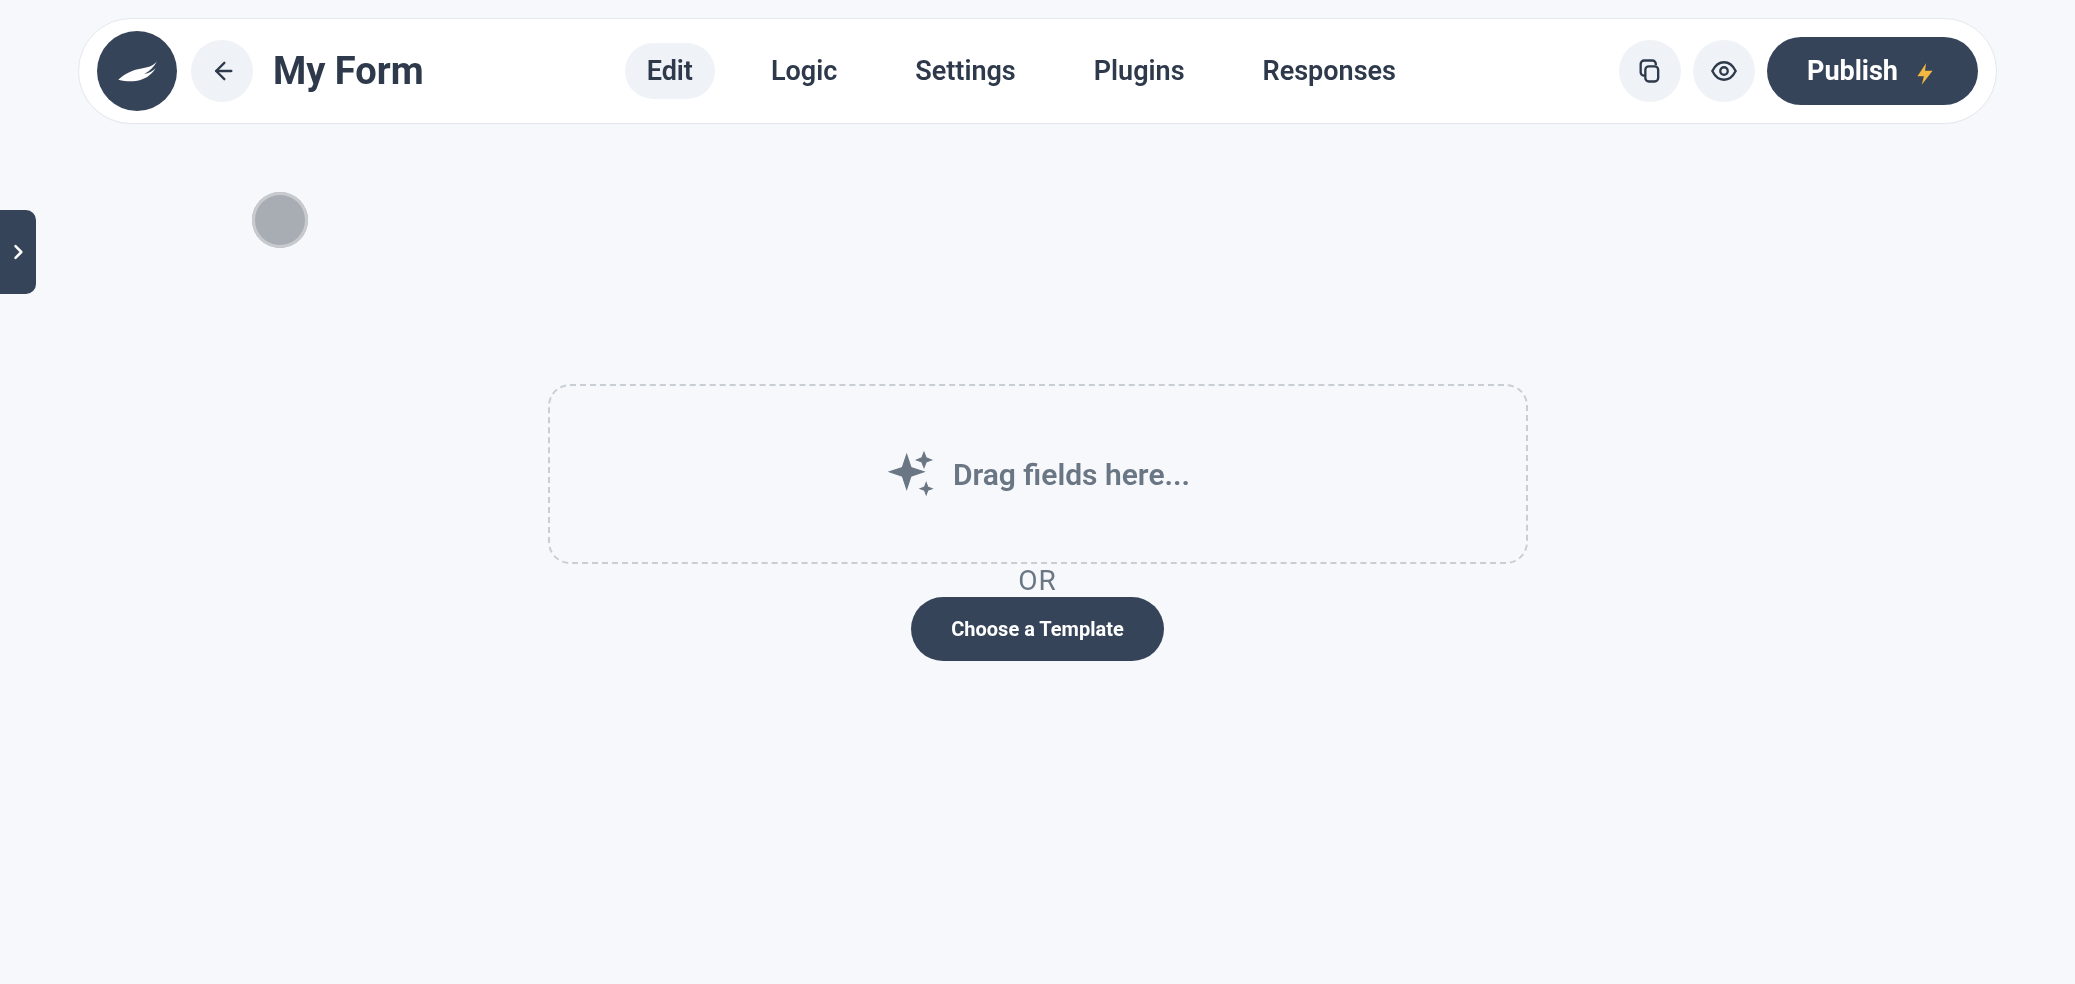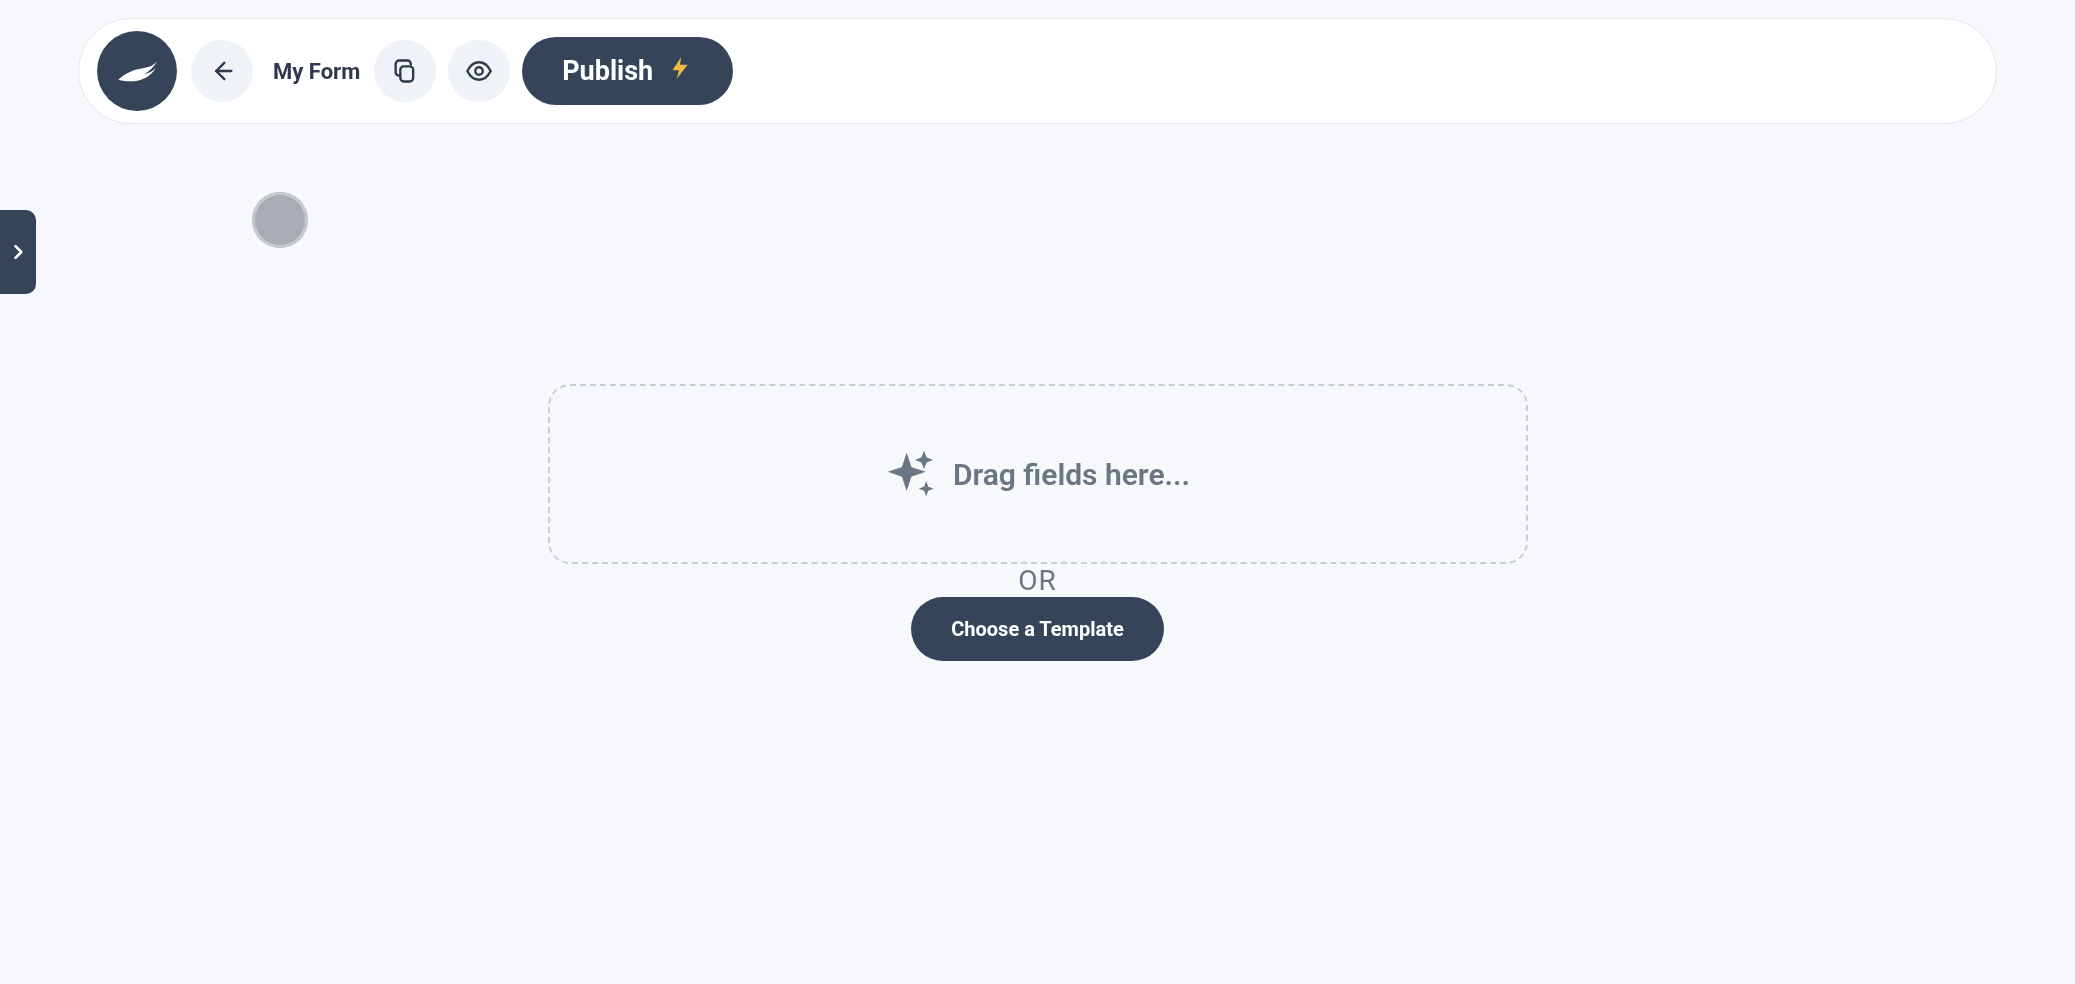--- a/index.html
+++ b/index.html
@@ -50,21 +50,21 @@
     width: 62px; height: 62px;
     border-radius: 50%;
     background: var(--pill);
     display: flex; align-items: center; justify-content: center;
     cursor: pointer;
     flex: 0 0 auto;
   }
   .icon-btn svg { width: 28px; height: 28px; stroke: var(--ink); fill: none; stroke-width: 2; }
 
   .title {
-    font-size: 22px;
+    font-size: 38px;
     font-weight: 700;
     color: var(--ink);
     margin-left: 6px;
   }
 
   .tabs {
     flex: 1 1 auto;
     display: flex;
     justify-content: center;
     gap: 34px;
@@ -87,21 +87,21 @@
     flex: 0 0 auto;
   }
 
   .publish-btn {
     background: var(--dark);
     color: #fff;
     font-size: 27px;
     font-weight: 700;
     border-radius: 999px;
     padding: 18px 40px;
-    display: flex; align-items: flex-start; gap: 14px;
+    display: flex; align-items: flex-end; gap: 14px;
     cursor: pointer;
   }
   .publish-btn svg { width: 26px; height: 26px; fill: var(--accent); }
 
   
   .side-tab {
     position: fixed;
     left: 0;
     top: 210px;
     width: 36px;
@@ -179,20 +179,27 @@
 
     <div class="icon-btn">
       <svg viewBox="0 0 24 24">
         <path d="M14 5 L7 12 L14 19" stroke-linecap="round" stroke-linejoin="round"></path>
         <path d="M7 12 H20" stroke-linecap="round"></path>
       </svg>
     </div>
 
     <div class="title">My Form</div>
 
+    <div class="tabs">
+      <div class="tab active">Edit</div>
+      <div class="tab">Logic</div>
+      <div class="tab">Settings</div>
+      <div class="tab">Plugins</div>
+      <div class="tab">Responses</div>
+    </div>
 
     <div class="right-cluster">
       <div class="icon-btn">
         <svg viewBox="0 0 24 24">
           <rect x="8" y="8" width="11" height="13" rx="3"></rect>
           <path d="M8 16 H7 a3 3 0 0 1 -3 -3 V6 a3 3 0 0 1 3 -3 h7 a3 3 0 0 1 3 3 v1"></path>
         </svg>
       </div>
       <div class="icon-btn">
         <svg viewBox="0 0 24 24">

